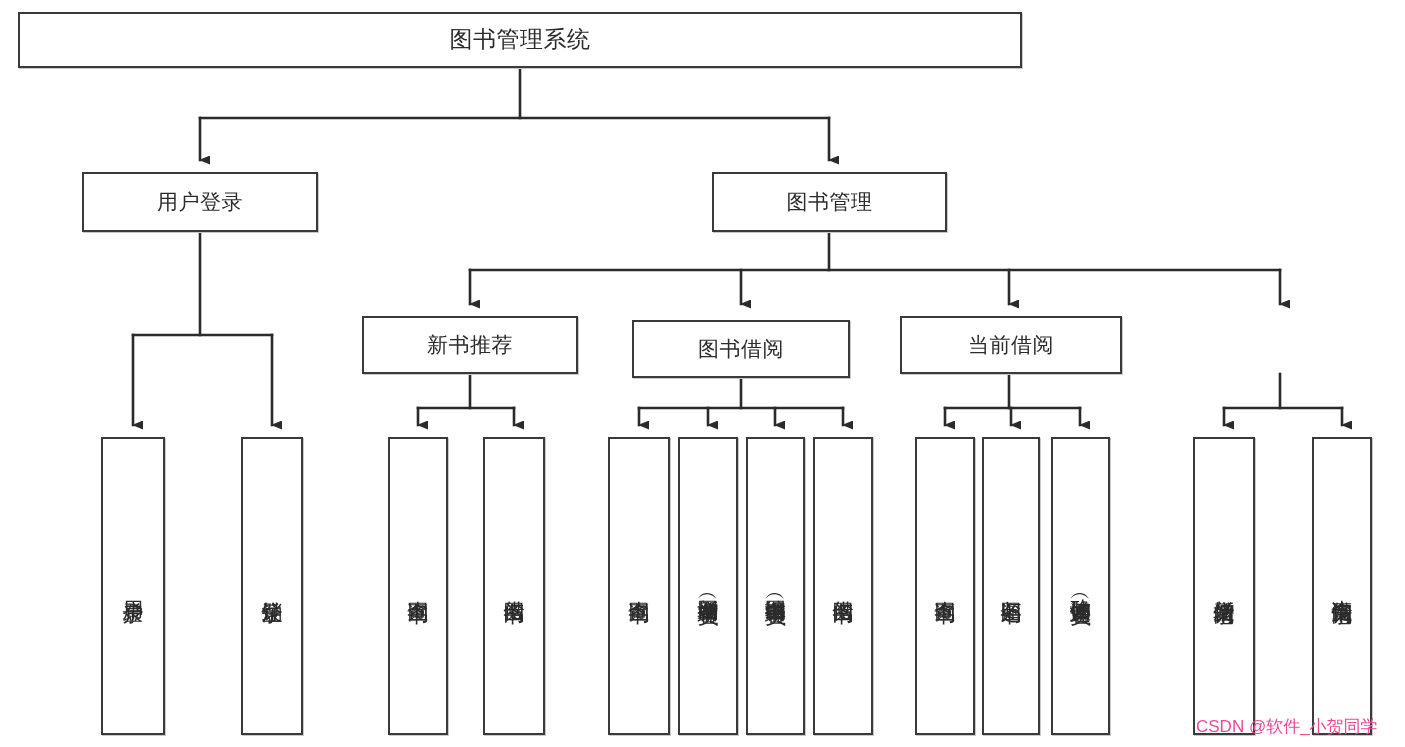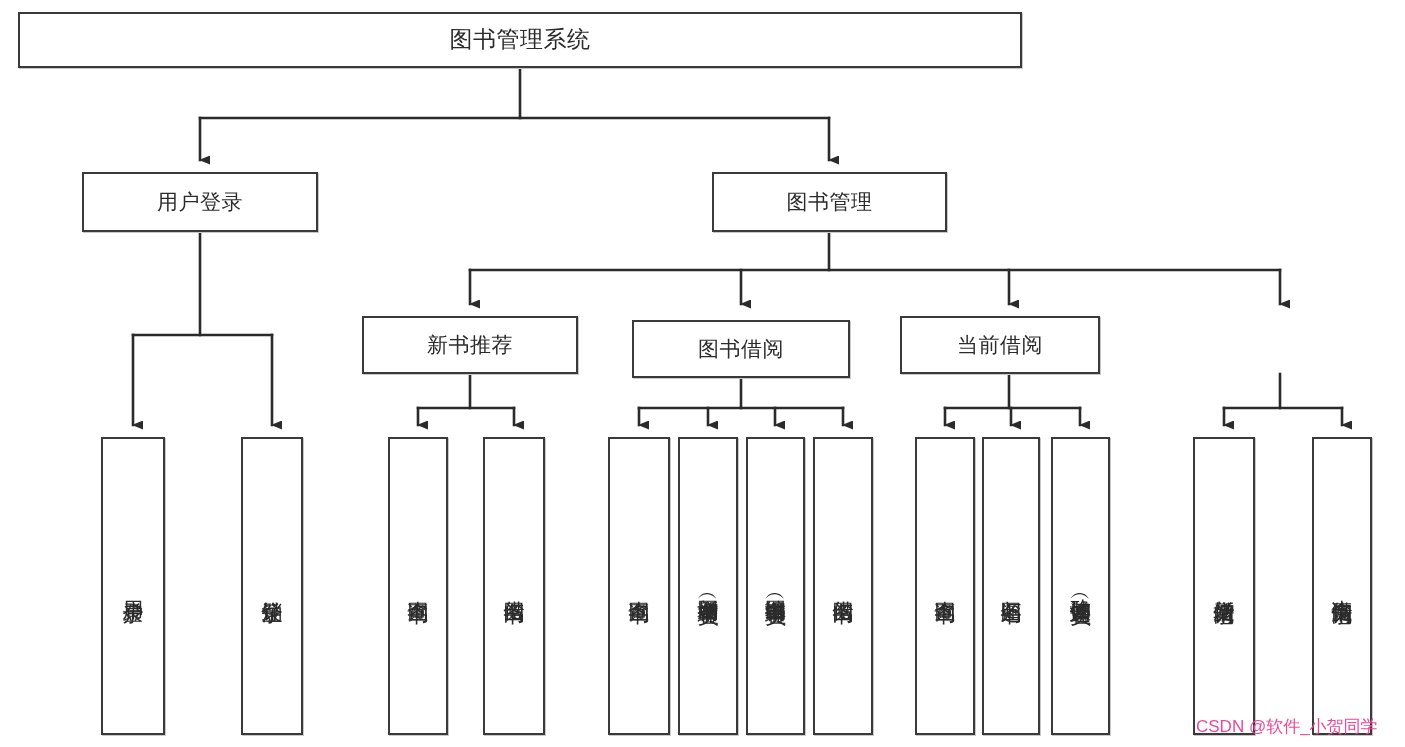--- a/index.html
+++ b/index.html
@@ -140,21 +140,21 @@
   </div>
 
   <div class="node level-1" style="left: 712px; top: 172px; width: 235px; height: 60px;">
     <span class="node-label">图书管理</span>
   </div>
 
   <div class="node level-2" style="left: 632px; top: 320px; width: 218px; height: 58px;">
     <span class="node-label">图书借阅</span>
   </div>
 
-  <div class="node level-2" style="left: 900px; top: 316px; width: 200px; height: 58px;">
+  <div class="node level-2" style="left: 900px; top: 316px; width: 222px; height: 58px;">
     <span class="node-label">当前借阅</span>
   </div>
 
 
   <div id="leaf-container">
       <div class="node leaf" style="left: 101px; top: 437px; width: 64px; height: 298px;">
         <span class="node-label">用户登录</span>
       </div>
       <div class="node leaf" style="left: 241px; top: 437px; width: 62px; height: 298px;">
         <span class="node-label">注销登录</span>

